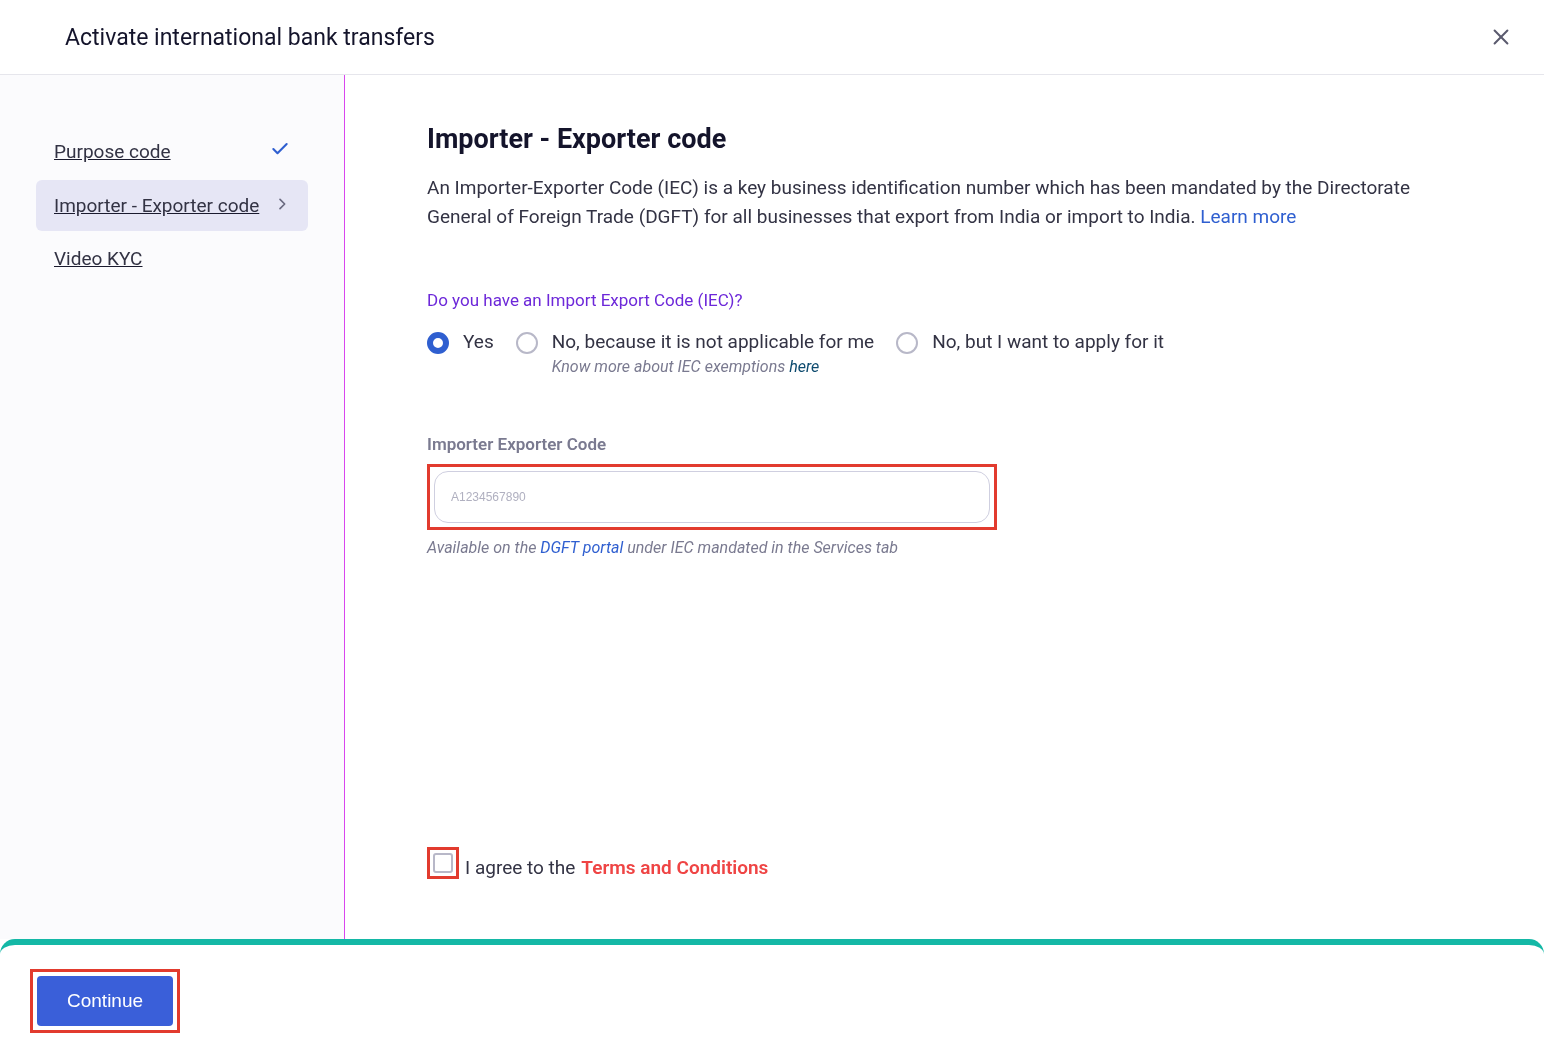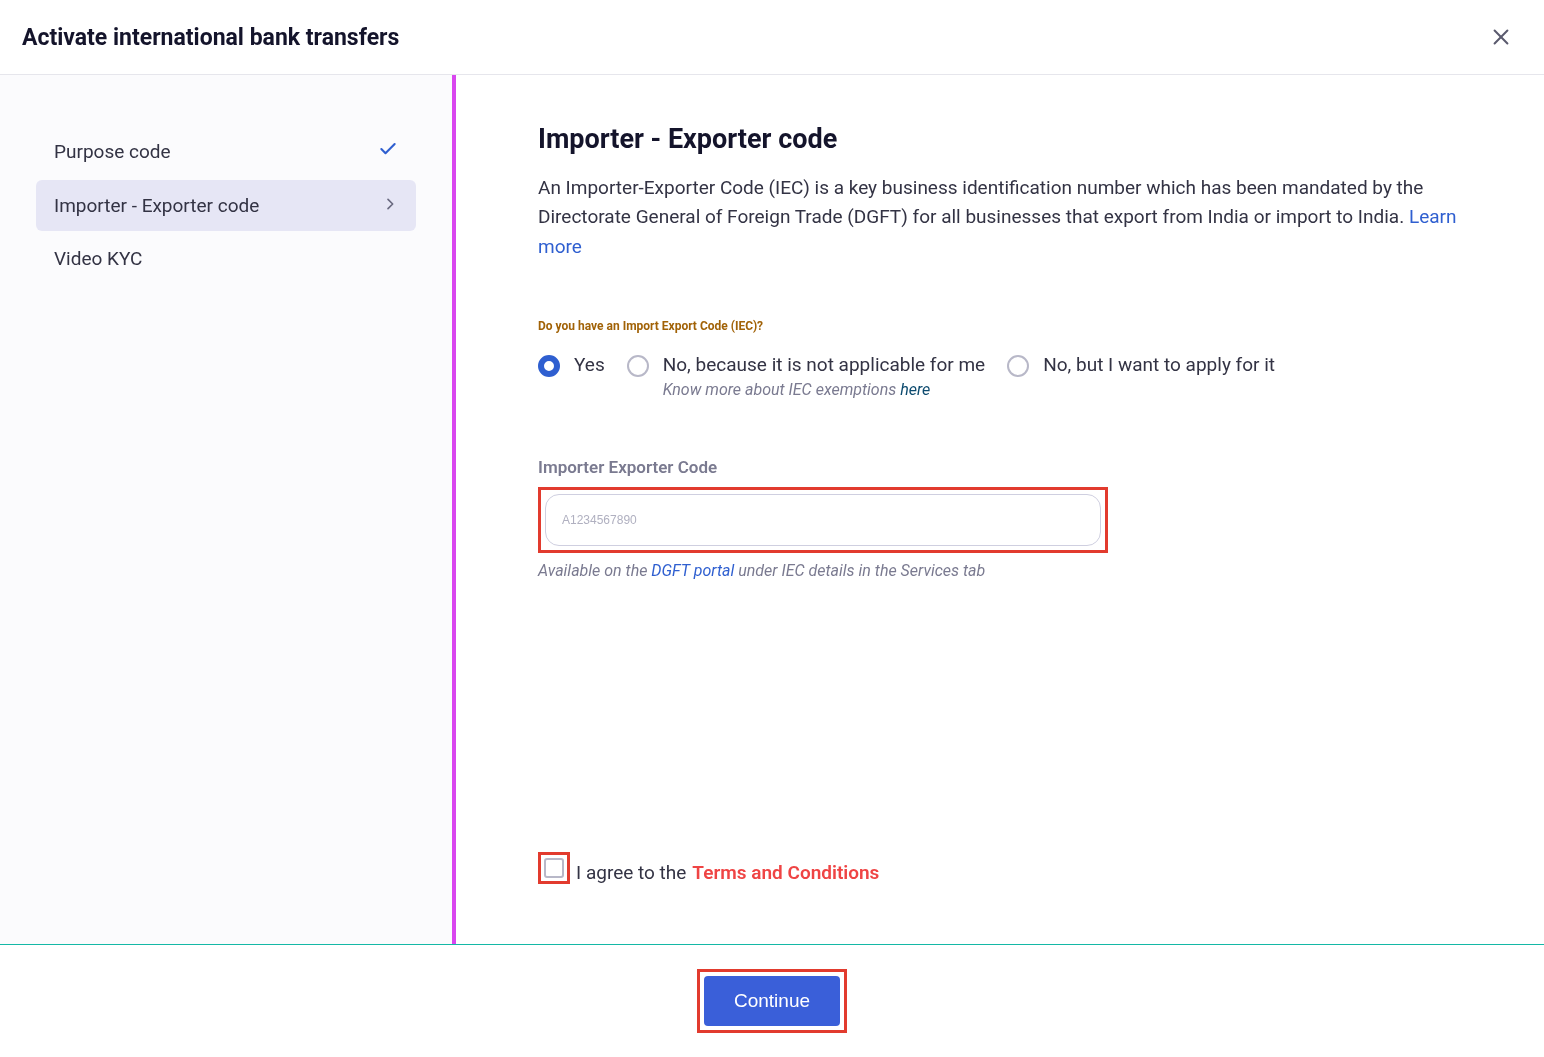--- a/index.html
+++ b/index.html
@@ -22,43 +22,45 @@
     
     .header {
       display: flex;
       justify-content: space-between;
       align-items: center;
       padding: 22px 28px 22px 22px;
       border-bottom: 1px solid #e6e6ec;
     }
     .header-title {
       font-size: 23px;
-      font-weight: 700;
+      font-weight: 400;
       color: #14142b;
+      margin-left: 43px;
     }
     .close-btn {
       cursor: pointer;
       color: #5a5a6e;
       padding: 4px;
     }
     .close-btn svg {
       display: block;
     }
     
     .body {
       display: flex;
       flex: 1;
       overflow: hidden;
     }
     
     .sidebar {
-      width: 456px;
+      width: 345px;
       background: #fbfbfd;
-      border-right: 4px solid #d946ef;
+      border-right: 1px solid #d946ef;
       padding: 50px 36px 50px 36px;
+      text-decoration: underline;
     }
     .sidebar-item {
       display: flex;
       align-items: center;
       justify-content: space-between;
       padding: 14px 18px;
       border-radius: 6px;
       font-size: 19px;
       color: #333344;
       cursor: pointer;
@@ -96,23 +98,23 @@
     }
     .page-desc a {
       color: #2f5fd0;
       text-decoration: none;
       margin-top: 44px;
     }
     .section {
       margin-top: 58px;
     }
     .section-label {
-      font-size: 12px;
-      font-weight: 700;
-      color: #a16207;
+      font-size: 17px;
+      font-weight: 400;
+      color: #6d28d9;
       margin-bottom: 20px;
     }
     .radio-group {
       display: flex;
       flex-direction: row;
       gap: 22px;
     }
     .radio-option {
       display: flex;
       align-items: flex-start;
@@ -211,24 +213,25 @@
       background: #fff;
       cursor: pointer;
     }
     .agree-row a {
       color: #ef4444;
       font-weight: 600;
       text-decoration: none;
     }
     
     .footer {
-      border-top: 1px solid #14b8a6;
-      display: flex;
-      justify-content: center;
+      border-top: 6px solid #14b8a6;
+      display: flex;
+      justify-content: flex-start;
       padding: 24px 30px;
+      border-radius: 15px;
     }
     .continue-highlight-wrap {
       border: 3px solid #e23b2e;
       padding: 4px;
       display: inline-block;
     }
     .continue-btn {
       background: #3a5fd9;
       color: #fff;
       border: none;
@@ -310,21 +313,21 @@
           </div>
         </div>
       </div>
 
       <div class="field-section">
         <div class="field-label">Importer Exporter Code</div>
         <div class="input-highlight-wrap">
           <input type="text" class="text-input" placeholder="A1234567890" style="">
         </div>
         <div class="field-help">
-          <span>Available on the </span><a href="#">DGFT portal</a><span> under IEC details in the Services tab</span>
+          <span>Available on the </span><a href="#">DGFT portal</a><span> under IEC mandated in the Services tab</span>
         </div>
       </div>
 
       <div class="agree-row">
         <span class="checkbox-highlight-wrap">
           <span class="checkbox"></span>
         </span>
         <span>I agree to the </span>
         <a href="#">Terms and Conditions</a>
       </div>

